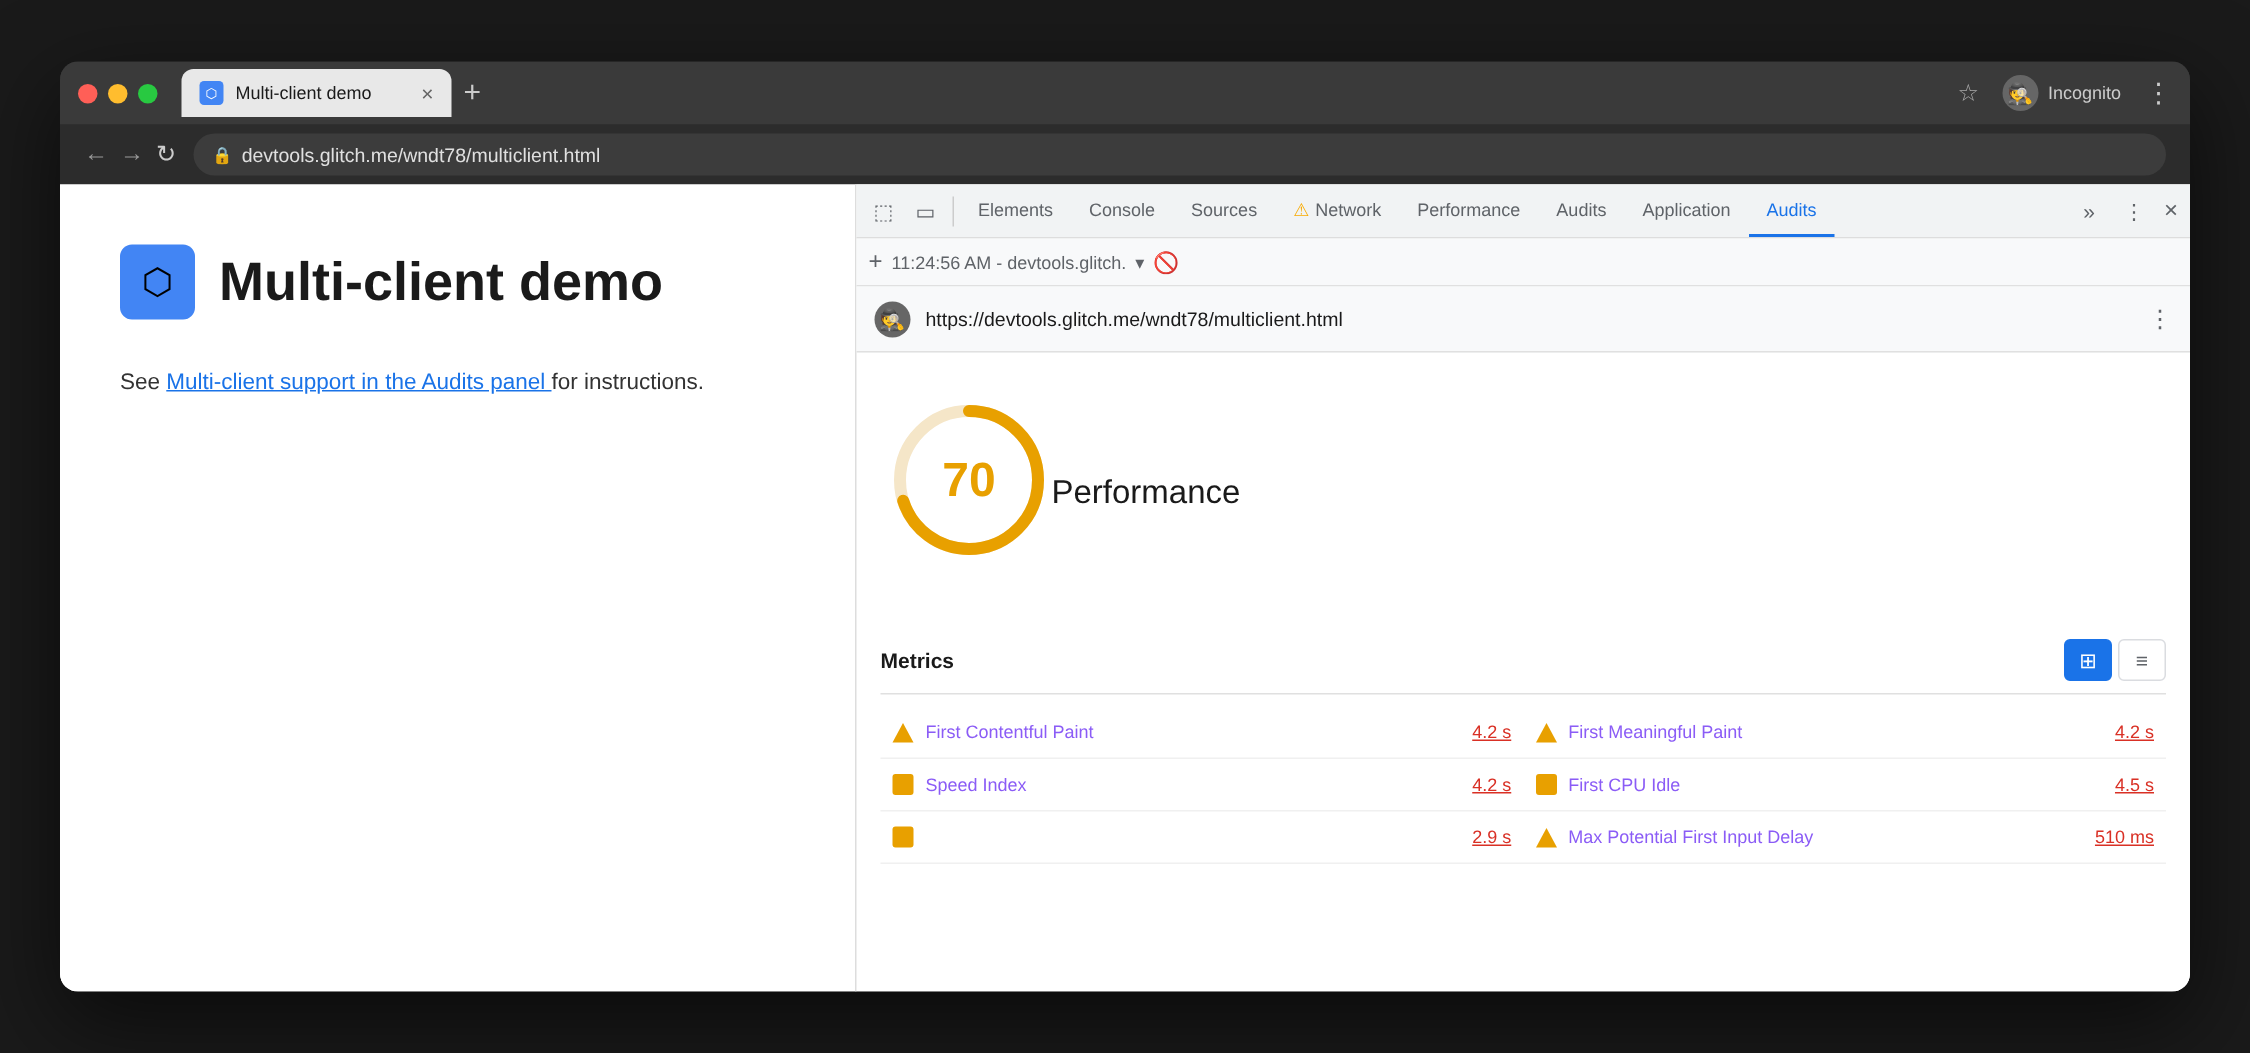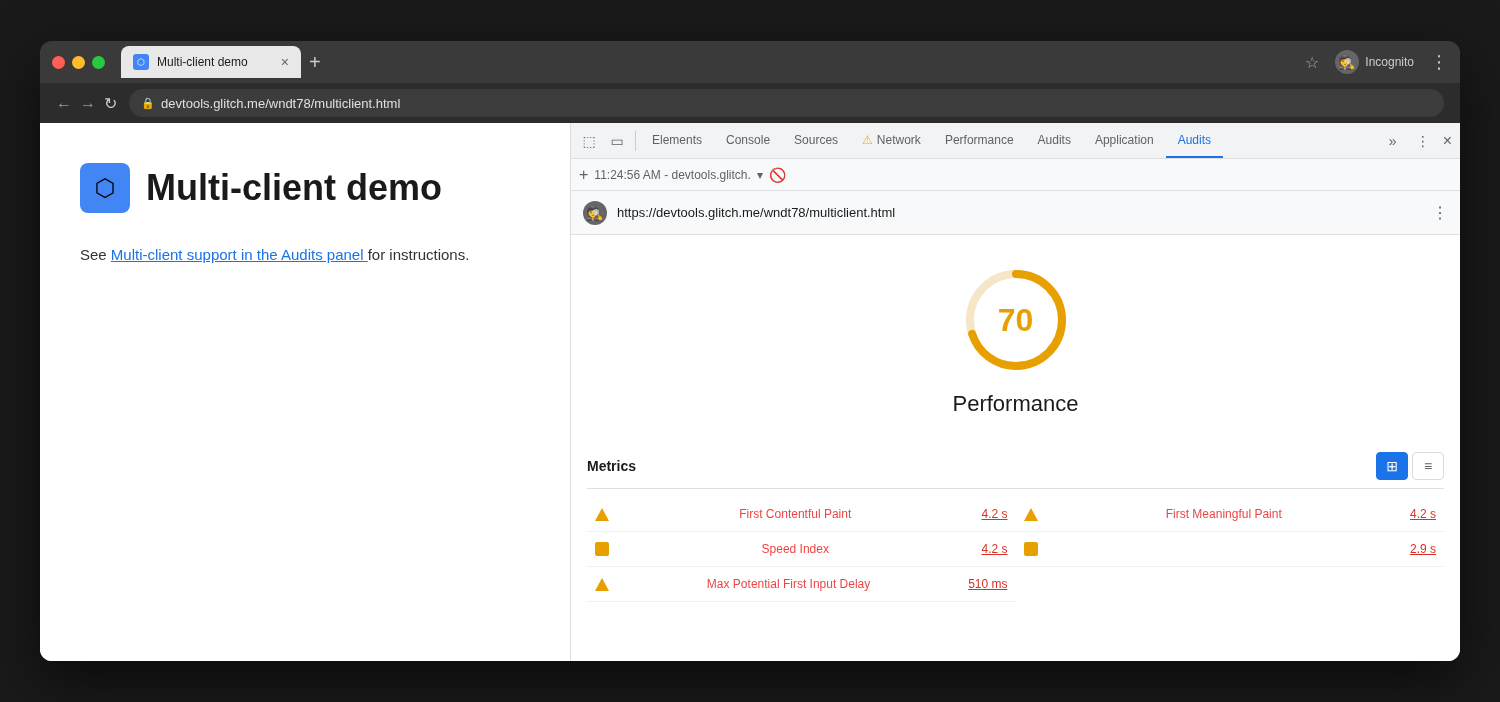--- a/index.html
+++ b/index.html
@@ -326,21 +326,21 @@
     }
     .audit-more {
       color: #5f6368;
       font-size: 16px;
       cursor: pointer;
     }
 
     
     .score-section {
       display: flex;
-      flex-direction: column;
+      flex-direction: row;
       align-items: center;
       padding: 30px 20px 20px;
     }
     .score-circle {
       position: relative;
       width: 110px;
       height: 110px;
       margin-bottom: 16px;
     }
     .score-circle svg {
@@ -429,23 +429,22 @@
       border-left: 7px solid transparent;
       border-right: 7px solid transparent;
       border-bottom: 13px solid #e8a000;
     }
     .metric-icon.orange-square {
       background: #e8a000;
       border-radius: 2px;
     }
     .metric-name {
       font-size: 12px;
-      color: #ef4444;
+      color: #8b5cf6;
       flex: 1;
-      text-align: center;
     }
     .metric-value {
       font-size: 12px;
       color: #d93025;
       font-weight: 500;
       margin-left: auto;
       text-decoration: underline;
     }
   </style>
 </head>
@@ -600,20 +599,25 @@
             <span class="metric-name">First Meaningful Paint</span>
             <span class="metric-value">4.2 s</span>
           </div>
           <div class="metric-item">
             <div class="metric-icon orange-square"></div>
             <span class="metric-name">Speed Index</span>
             <span class="metric-value">4.2 s</span>
           </div>
           <div class="metric-item">
             <div class="metric-icon orange-square"></div>
+            <span class="metric-name">First CPU Idle</span>
+            <span class="metric-value">4.5 s</span>
+          </div>
+          <div class="metric-item">
+            <div class="metric-icon orange-square"></div>
             <span class="metric-value">2.9 s</span>
           </div>
           <div class="metric-item">
             <div class="metric-icon orange-triangle"></div>
             <span class="metric-name">Max Potential First Input Delay</span>
             <span class="metric-value">510 ms</span>
           </div>
         </div>
       </div>
 

